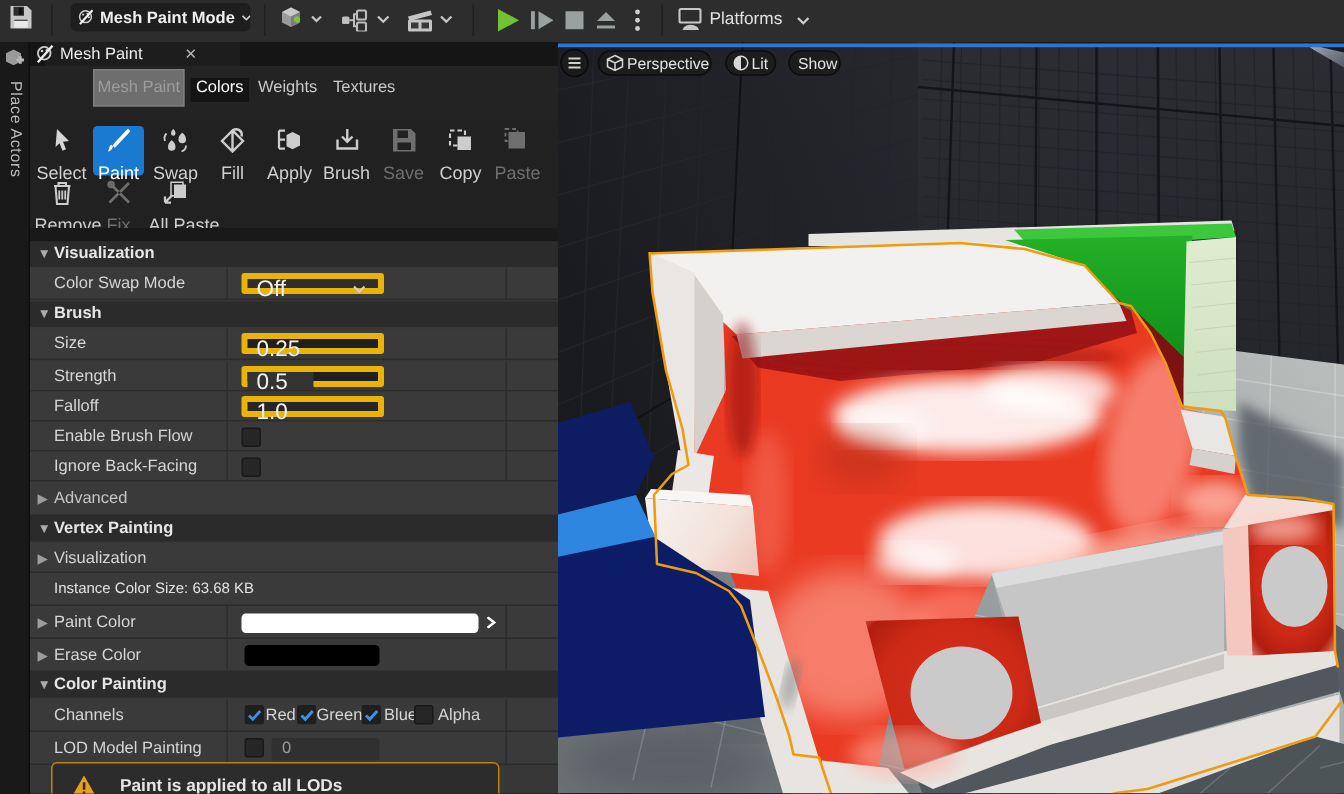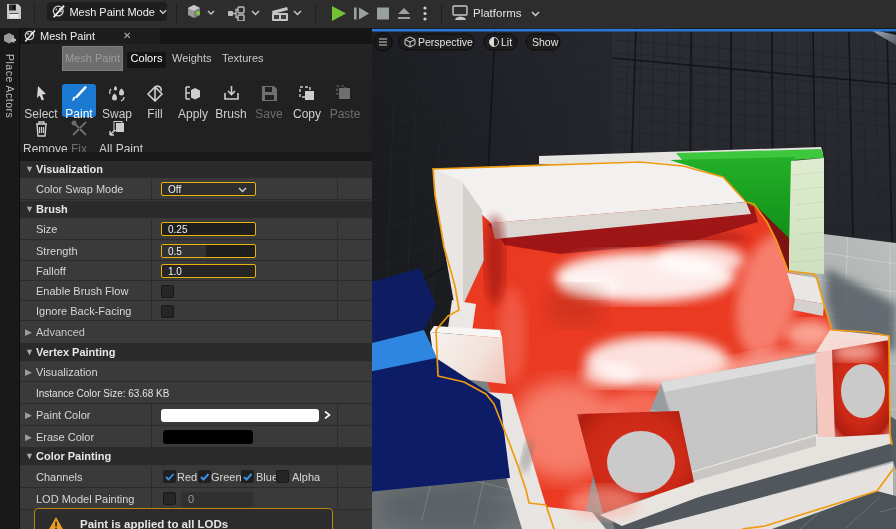--- a/index.html
+++ b/index.html
@@ -4,21 +4,21 @@
 <style>
 * { margin:0; padding:0; box-sizing:border-box; }
 html,body { width:896px; height:529px; overflow:hidden; background:#1a1a1a;
   font-family:"Liberation Sans", sans-serif; }
 #root { position:relative; width:896px; height:529px; }
 .abs { position:absolute; }
 
 #topbar { left:0; top:0; width:896px; height:28px; background:#2d2d2e; }
 .vsep { position:absolute; top:3px; width:1px; height:21px; background:#202021; }
 #modebtn { position:absolute; left:47px; top:2px; width:120px; height:19px; white-space:nowrap;
-  background:#1e1e1f; border-radius:4px; display:flex; align-items:center; }
+  background:#1e1e1f; border-radius:4px; display:flex; align-items:center;font-weight:bold; }
 #modebtn span.t { color:#efefef; font-size:11px; margin-left:4px; }
 
 #rail { left:0; top:28px; width:20px; height:501px; background:#191919; border-right:1px solid #0e0e0e; }
 #railtext { position:absolute; left:4px; top:26px; color:#bdbdbd; font-size:10.5px;
   writing-mode:vertical-rl; letter-spacing:0.5px; }
 
 #panel { left:20px; top:28px; width:352px; height:509px; background:#373737; }
 #tabbar { position:absolute; left:0; top:0; width:352px; height:16px; background:#151515; }
 #tab { position:absolute; left:10px; top:0px; width:130px; height:16px; background:#1d1d1d; }
 #tabtxt { position:absolute; left:20px; top:2px; color:#ededed; font-size:11px; }
@@ -37,22 +37,22 @@
 .cathdr { position:absolute; left:0; width:352px; height:17px; background:#2b2b2b;
   color:#e6e6e6; font-size:11px; font-weight:bold; line-height:17px; }
 .cathdr .tri { position:absolute; left:5px; top:0; color:#ababab; font-size:9px; font-weight:normal; }
 .cathdr .txt { position:absolute; left:16px; }
 .row { position:absolute; left:0; width:352px; background:#3a3a3a; border-bottom:1px solid #2b2b2b; }
 .row .name { position:absolute; left:16px; top:50%; transform:translateY(-50%);
   color:#d6d6d6; font-size:11px; white-space:nowrap; }
 .row .tri { position:absolute; left:5px; top:50%; transform:translateY(-50%); color:#9d9d9d; font-size:9px; }
 .splitA { position:absolute; left:131px; top:0; bottom:0; width:1px; background:#2d2d2d; }
 .splitB { position:absolute; left:317px; top:0; bottom:0; width:1px; background:#2d2d2d; }
-.widget { position:absolute; left:141px; background:#1f1f1f; border:1px solid #eab308;
-  border-radius:2px; color:#f0f0f0; font-size:10px; }
+.widget { position:absolute; left:141px; background:#1f1f1f; border:4px solid #eab308;
+  border-radius:2px; color:#f0f0f0; font-size:15px; }
 .cb { position:absolute; left:141px; width:13px; height:13px; background:#262626;
   border:1px solid #191919; border-radius:2px; }
 #warn { position:absolute; left:14px; top:480px; width:299px; height:60px;
   border:1px solid #bd8410; border-radius:4px; background:#2c2c2c; }
 
 #vp { left:372px; top:28px; width:524px; height:501px; }
 </style>
 </head>
 <body>
 <div id="root">
@@ -236,21 +236,21 @@
           <circle cx="3" cy="3" r="1.8" fill="none" stroke="#6f6f6f" stroke-width="1.4"></circle>
         </svg>
         <span class="lbl">Fix</span>
       </div>
       <div class="tool" style="left:79px;top:40px">
         <svg width="19" height="17" viewBox="0 0 19 17">
           <rect x="8" y="3" width="8" height="9" fill="#cdcdcd"></rect>
           <rect x="6" y="1.5" width="8" height="9" fill="none" stroke="#cdcdcd" stroke-width="1"></rect>
           <path d="M2 15 L7 10 M2 15 l0 -4 M2 15 l4 0" stroke="#cdcdcd" stroke-width="1.5" fill="none"></path>
         </svg>
-        <span class="lbl" style="white-space:nowrap">All Paint</span>
+        <span class="lbl" style="white-space:nowrap">All Paste</span>
       </div>
     </div>
     <div id="gap1"></div>
 
     <div class="cathdr" style="top:133px">
         <span class="tri">▼</span>
         <span class="txt">Visualization</span>
       </div>
     <div class="row" style="top:150px;height:22px">
         <span class="name">Color Swap Mode</span>

